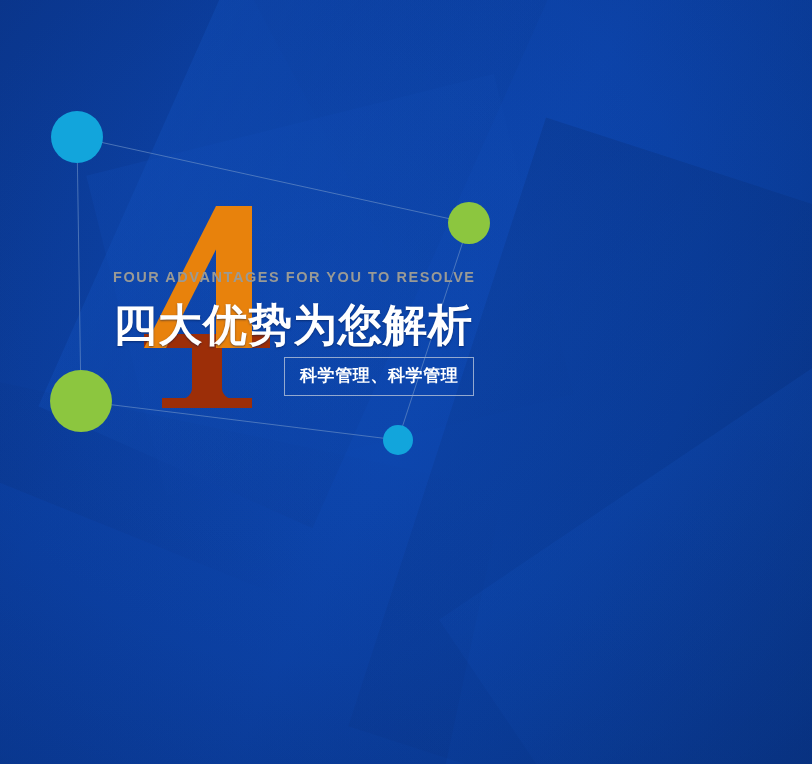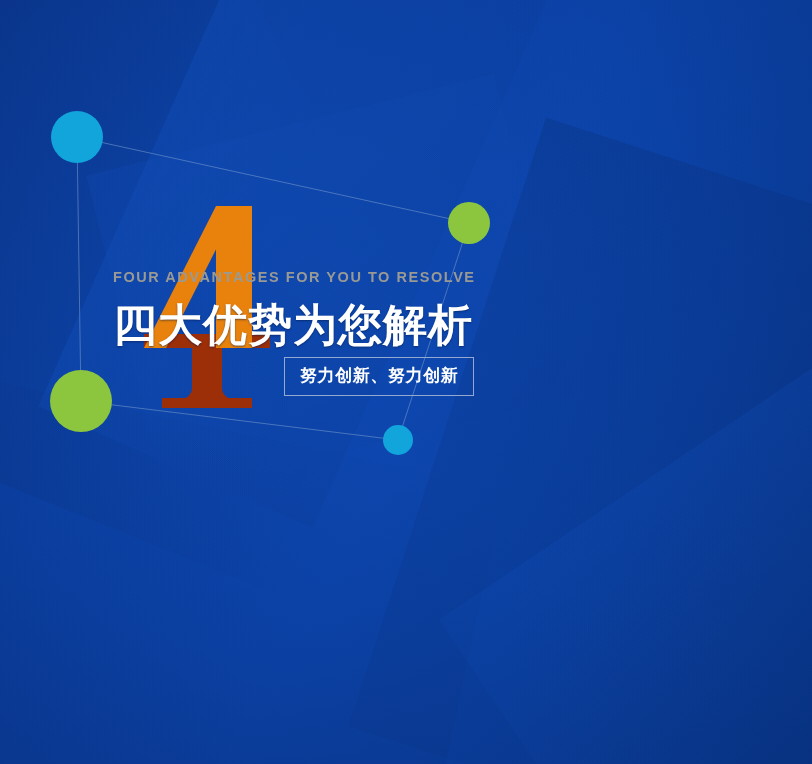--- a/index.html
+++ b/index.html
@@ -167,17 +167,17 @@
         <polygon points="76,10 98,10 26,152 4,152"></polygon>
         <rect x="76" y="10" width="36" height="142"></rect>
       </g>
     </svg>
   </div>
 
   <div class="text-block">
     <div class="eyebrow">FOUR ADVANTAGES FOR YOU TO RESOLVE</div>
     <div class="headline">四大优势为您解析</div>
     <div class="badge-row">
-      <span class="badge">努力创新、努力创新</span>
+      <span class="badge">科学管理、科学管理</span>
     </div>
   </div>
 
 </div>
 
 </body></html>

